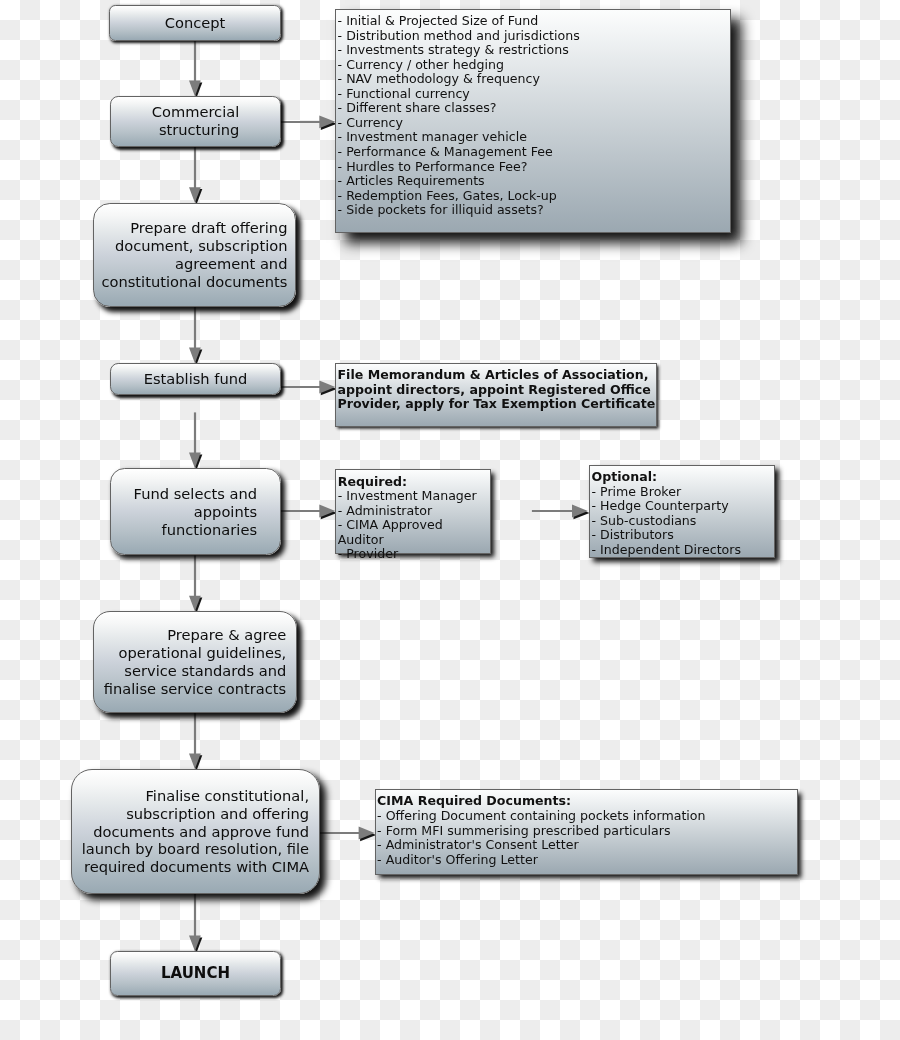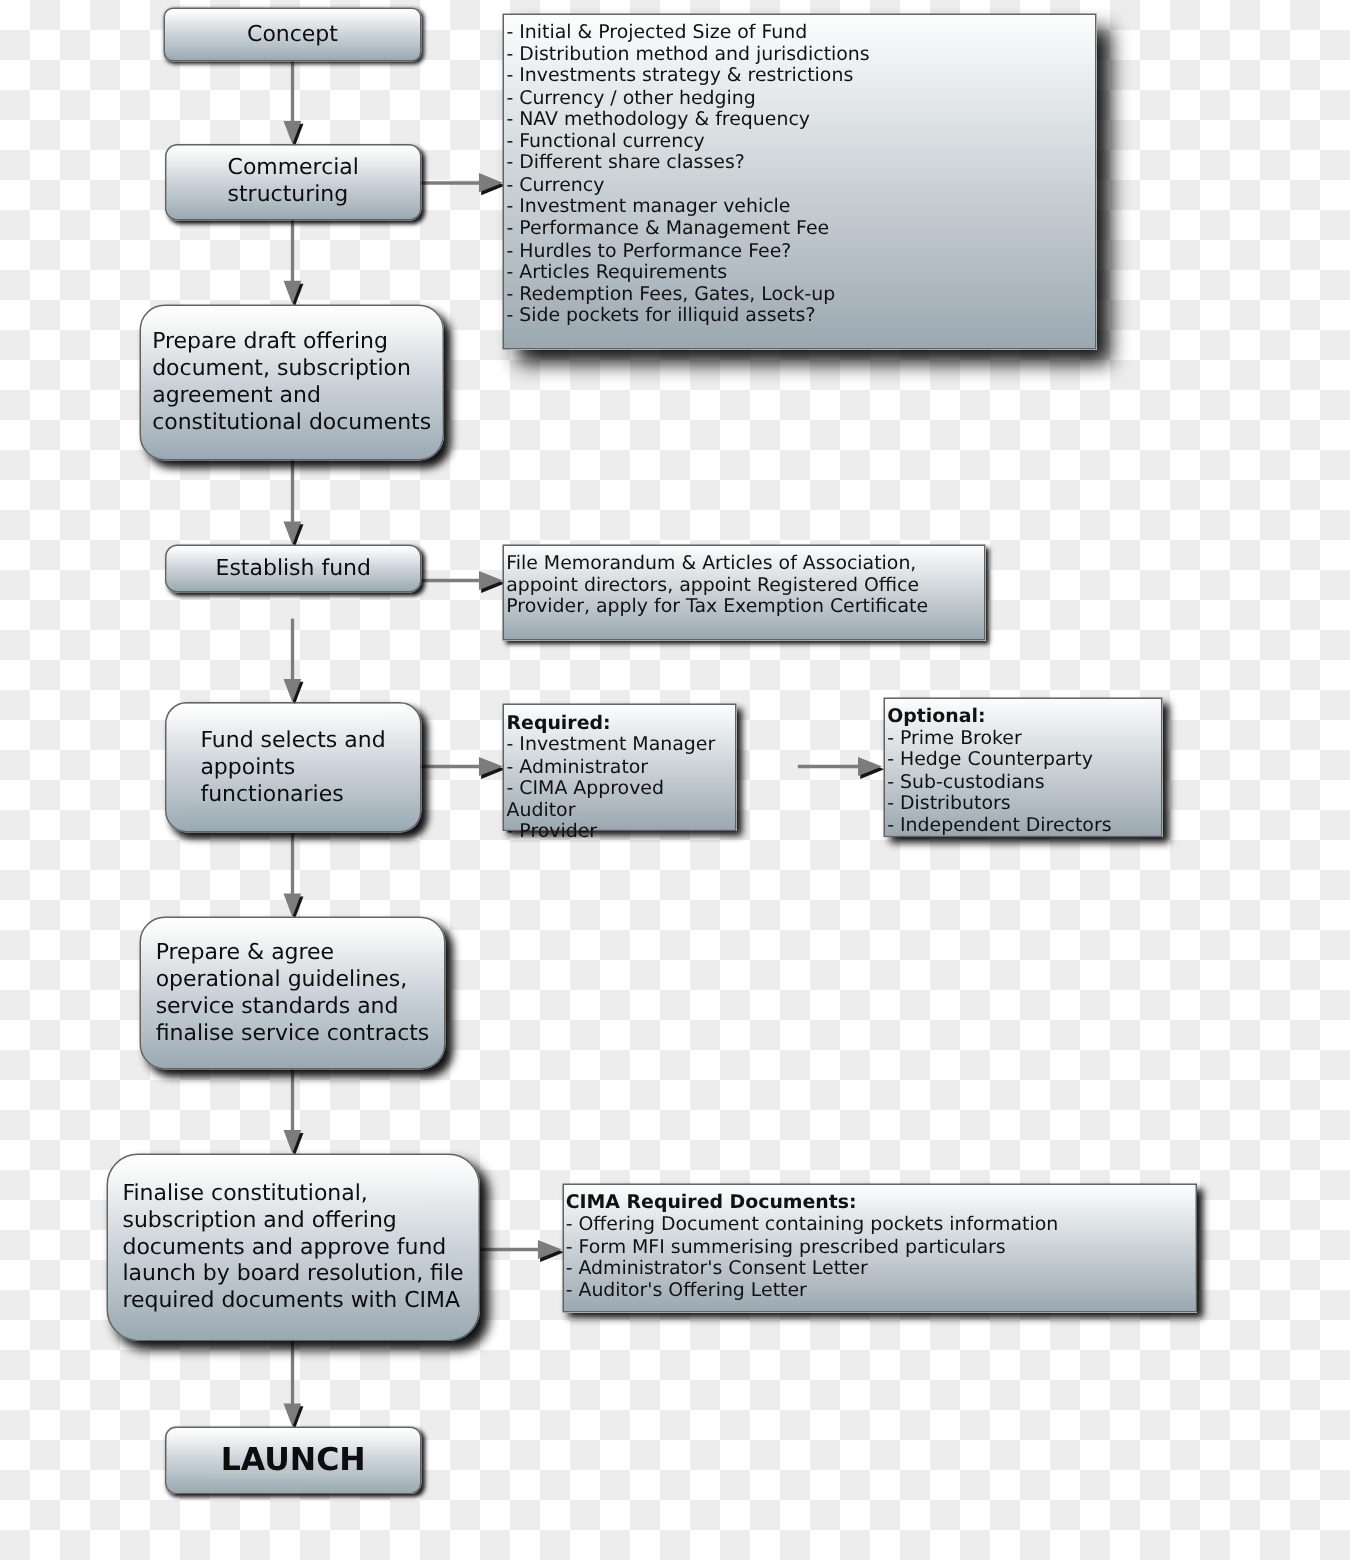--- a/index.html
+++ b/index.html
@@ -15,21 +15,21 @@
   }
   #stage{position:relative;width:900px;height:1040px;}
 
   .node{
     position:absolute;
     box-sizing:border-box;
     border:1.1px solid #636363;
     background:linear-gradient(to bottom,#ffffff 0%,#f6f7f7 11%,#e4e8ea 27%,#ccd2da 50%,#b5c0c7 74%,#99a9b3 100%);
     box-shadow:1.8px 1.8px 2.6px rgba(0,0,0,0.62);
     display:flex;align-items:center;justify-content:center;
-    text-align:left;
+    text-align:right;
     color:#0d0d0d;
     font-size:14.65px;
     line-height:17.95px;
   }
   .note{
     position:absolute;
     box-sizing:border-box;
     border:1.1px solid #636363;
     background:linear-gradient(to bottom,#fcfdfd 0%,#9ba8b1 100%);
     box-shadow:2.4px 2.4px 3px rgba(0,0,0,0.6);
@@ -111,42 +111,42 @@
   </div>
 
   <div class="node" id="n-operational" style="box-shadow:4.38px 4.38px 5.7px rgba(0,0,0,0.93);border-radius:17px;left:93px;top:611.3px;width:204px;height:101.8px;">
     <span>Prepare &amp; agree<br>operational guidelines,<br>service standards and<br>finalise service contracts</span>
   </div>
 
   <div class="node" id="n-finalise" style="box-shadow:5.38px 5.38px 7.0px rgba(0,0,0,0.93);border-radius:21px;left:70.5px;top:769px;width:249.7px;height:125px;">
     <span>Finalise constitutional,<br>subscription and offering<br>documents and approve fund<br>launch by board resolution, file<br>required documents with CIMA</span>
   </div>
 
-  <div class="node" id="n-launch" style="box-shadow:1.94px 1.94px 3.0px rgba(0,0,0,0.93);border-radius:7.3px;left:110px;top:951.2px;width:171px;height:45.2px;font-weight:bold;font-size:21px;">
+  <div class="node" id="n-launch" style="box-shadow:1.94px 1.94px 3.0px rgba(0,0,0,0.93);border-radius:7.3px;left:110px;top:951.2px;width:171px;height:45.2px;font-weight:bold;font-size:15px;">
     <span>LAUNCH</span>
   </div>
 
   <div class="note" id="note-commercial" style="box-shadow:9.65px 9.65px 12.57px rgba(0,0,0,0.93);left:335px;top:8.8px;width:396.3px;height:224.5px;">
     <div>- Initial &amp; Projected Size of Fund</div>
     <div>- Distribution method and jurisdictions</div>
     <div>- Investments strategy &amp; restrictions</div>
     <div>- Currency / other hedging</div>
     <div>- NAV methodology &amp; frequency</div>
     <div>- Functional currency</div>
     <div>- Different share classes?</div>
     <div>- Currency</div>
     <div>- Investment manager vehicle</div>
     <div>- Performance &amp; Management Fee</div>
     <div>- Hurdles to Performance Fee?</div>
     <div>- Articles Requirements</div>
     <div>- Redemption Fees, Gates, Lock-up</div>
     <div>- Side pockets for illiquid assets?</div>
   </div>
 
-  <div class="note" id="note-establish" style="box-shadow:2.1px 2.1px 3.0px rgba(0,0,0,0.93);left:334.9px;top:363.1px;width:321.8px;height:64px;">
+  <div class="note" id="note-establish" style="box-shadow:2.1px 2.1px 3.0px rgba(0,0,0,0.93);left:334.9px;top:363.1px;width:321.8px;height:64px;font-weight:bold;">
     <div>File Memorandum &amp; Articles of Association,</div>
     <div>appoint directors, appoint Registered Office</div>
     <div>Provider, apply for Tax Exemption Certificate</div>
   </div>
 
   <div class="note" id="note-required" style="box-shadow:3.64px 3.64px 4.74px rgba(0,0,0,0.93);left:335.1px;top:469.3px;width:156px;height:84.6px;">
     <div class="hd">Required:</div>
     <div>- Investment Manager</div>
     <div>- Administrator</div>
     <div>- CIMA Approved Auditor</div>

